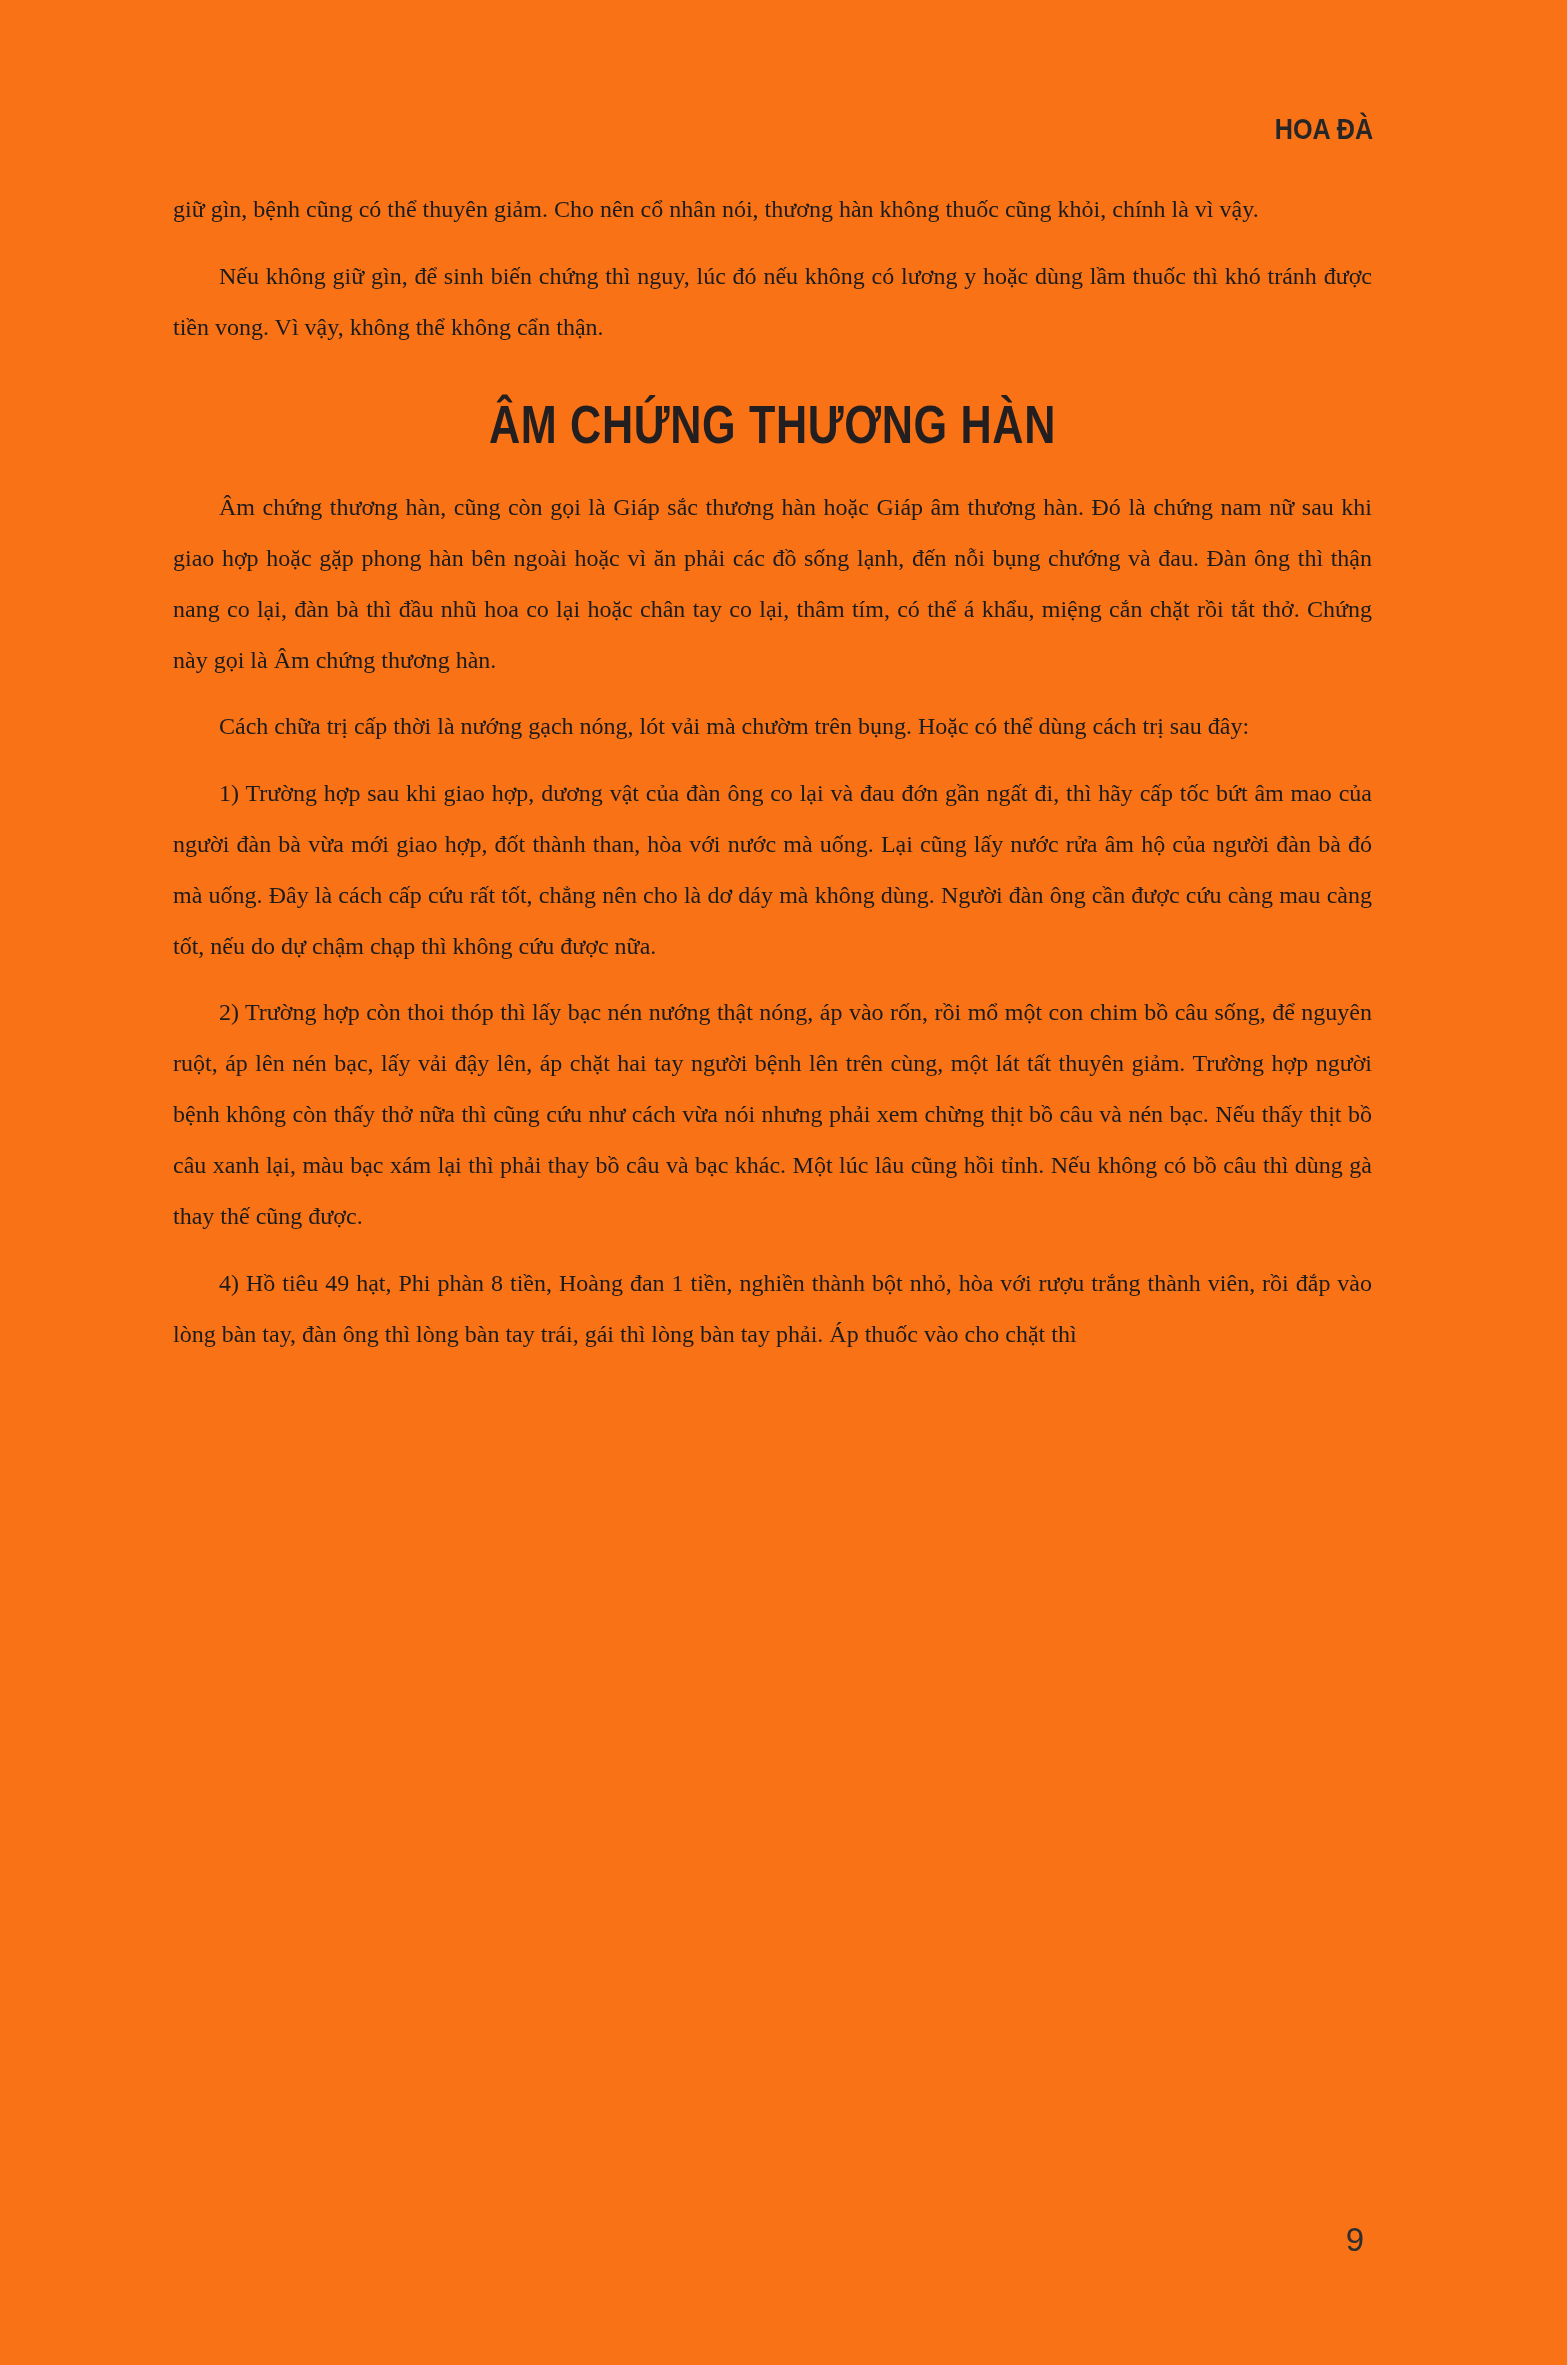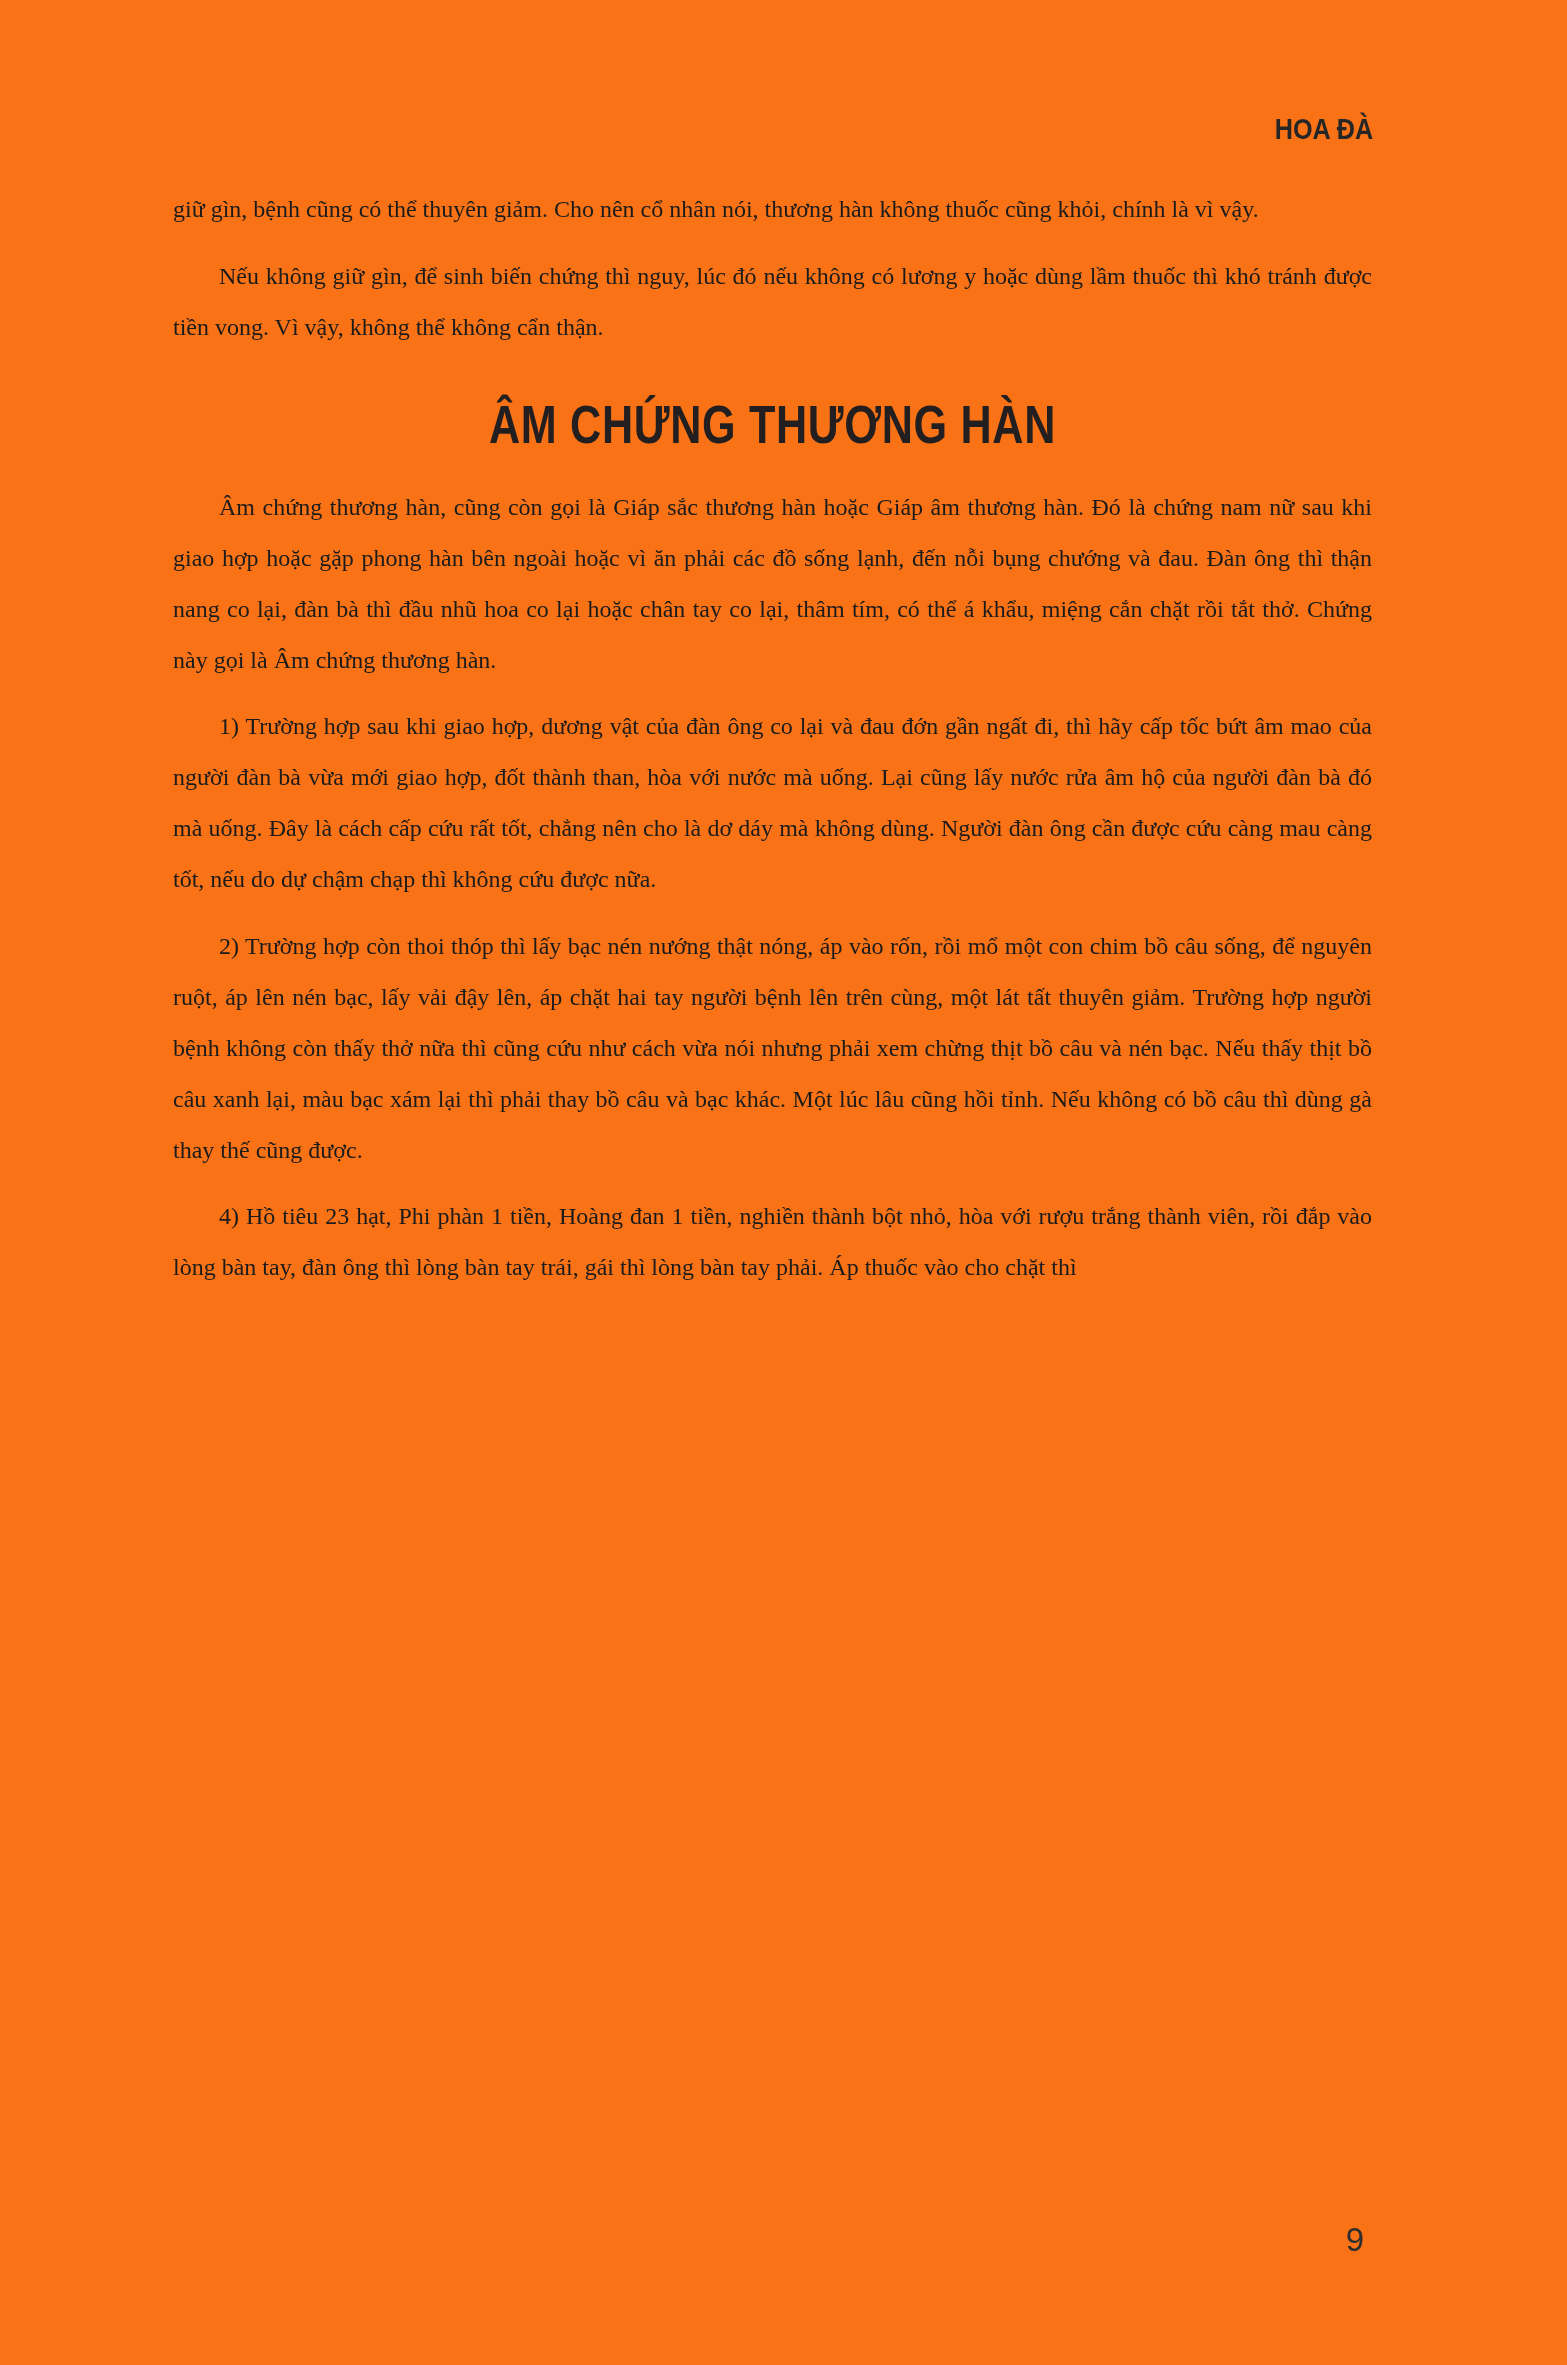--- a/index.html
+++ b/index.html
@@ -81,26 +81,27 @@
   <div class="text-block">
 
     <p class="para">giữ gìn, bệnh cũng có thể thuyên giảm. Cho nên cổ nhân nói, thương hàn không thuốc cũng khỏi, chính là vì vậy.</p>
 
     <p class="para indent">Nếu không giữ gìn, để sinh biến chứng thì nguy, lúc đó nếu không có lương y hoặc dùng lầm thuốc thì khó tránh được tiền vong. Vì vậy, không thể không cẩn thận.</p>
 
     <h2 class="section-heading">ÂM CHỨNG THƯƠNG HÀN</h2>
 
     <p class="para indent">Âm chứng thương hàn, cũng còn gọi là Giáp sắc thương hàn hoặc Giáp âm thương hàn. Đó là chứng nam nữ sau khi giao hợp hoặc gặp phong hàn bên ngoài hoặc vì ăn phải các đồ sống lạnh, đến nỗi bụng chướng và đau. Đàn ông thì thận nang co lại, đàn bà thì đầu nhũ hoa co lại hoặc chân tay co lại, thâm tím, có thể á khẩu, miệng cắn chặt rồi tắt thở. Chứng này gọi là Âm chứng thương hàn.</p>
 
+    <p class="para indent">Cách chữa trị cấp thời là nướng gạch nóng, lót vải mà chườm trên bụng. Hoặc có thể dùng cách trị sau đây:</p>
 
     <p class="para indent">1) Trường hợp sau khi giao hợp, dương vật của đàn ông co lại và đau đớn gần ngất đi, thì hãy cấp tốc bứt âm mao của người đàn bà vừa mới giao hợp, đốt thành than, hòa với nước mà uống. Lại cũng lấy nước rửa âm hộ của người đàn bà đó mà uống. Đây là cách cấp cứu rất tốt, chẳng nên cho là dơ dáy mà không dùng. Người đàn ông cần được cứu càng mau càng tốt, nếu do dự chậm chạp thì không cứu được nữa.</p>
 
     <p class="para indent">2) Trường hợp còn thoi thóp thì lấy bạc nén nướng thật nóng, áp vào rốn, rồi mổ một con chim bồ câu sống, để nguyên ruột, áp lên nén bạc, lấy vải đậy lên, áp chặt hai tay người bệnh lên trên cùng, một lát tất thuyên giảm. Trường hợp người bệnh không còn thấy thở nữa thì cũng cứu như cách vừa nói nhưng phải xem chừng thịt bồ câu và nén bạc. Nếu thấy thịt bồ câu xanh lại, màu bạc xám lại thì phải thay bồ câu và bạc khác. Một lúc lâu cũng hồi tỉnh. Nếu không có bồ câu thì dùng gà thay thế cũng được.</p>
 
 
-    <p class="para indent">4) Hồ tiêu 23 hạt, Phi phàn 1 tiền, Hoàng đan 1 tiền, nghiền thành bột nhỏ, hòa với rượu trắng thành viên, rồi đắp vào lòng bàn tay, đàn ông thì lòng bàn tay trái, gái thì lòng bàn tay phải. Áp thuốc vào cho chặt thì</p>
+    <p class="para indent">4) Hồ tiêu 49 hạt, Phi phàn 8 tiền, Hoàng đan 1 tiền, nghiền thành bột nhỏ, hòa với rượu trắng thành viên, rồi đắp vào lòng bàn tay, đàn ông thì lòng bàn tay trái, gái thì lòng bàn tay phải. Áp thuốc vào cho chặt thì</p>
 
   </div>
 
   <div class="page-number">9</div>
 
 </div>
 
 
 </body></html>

